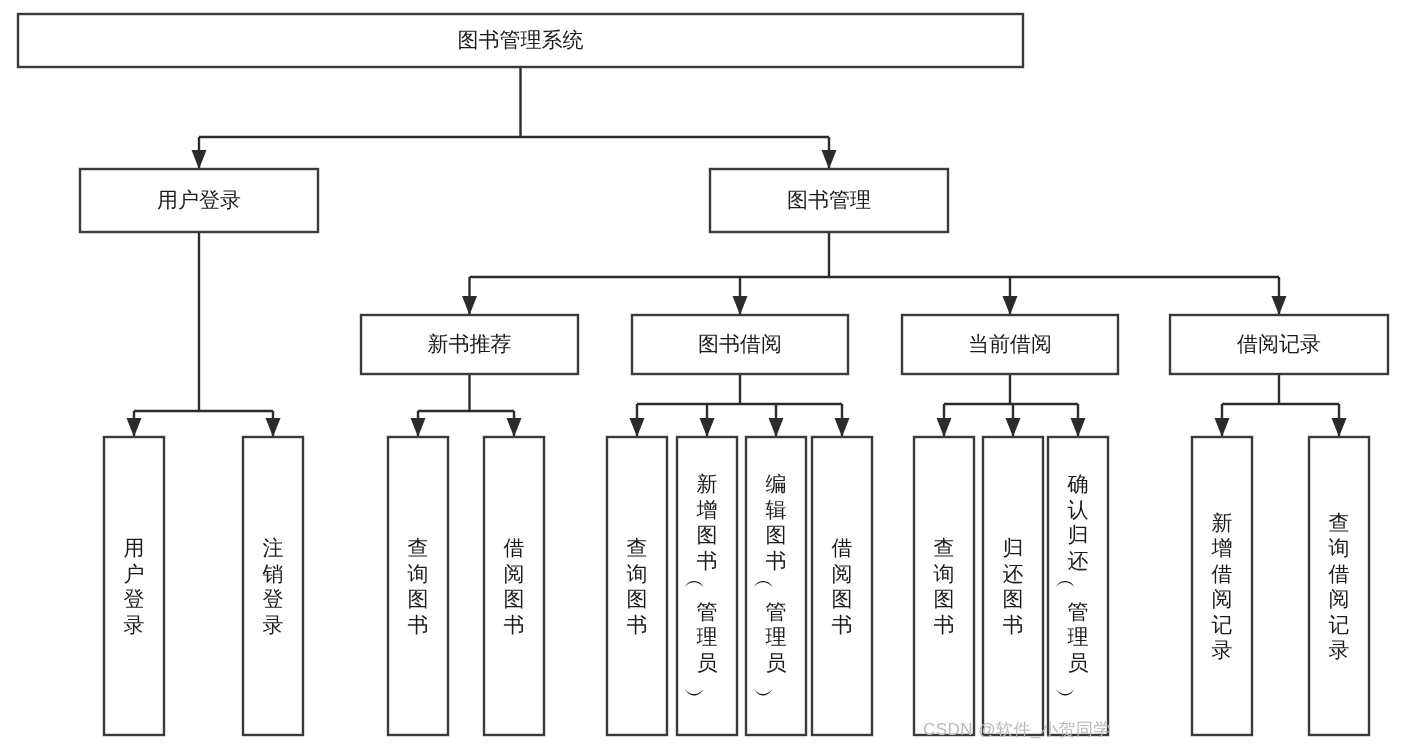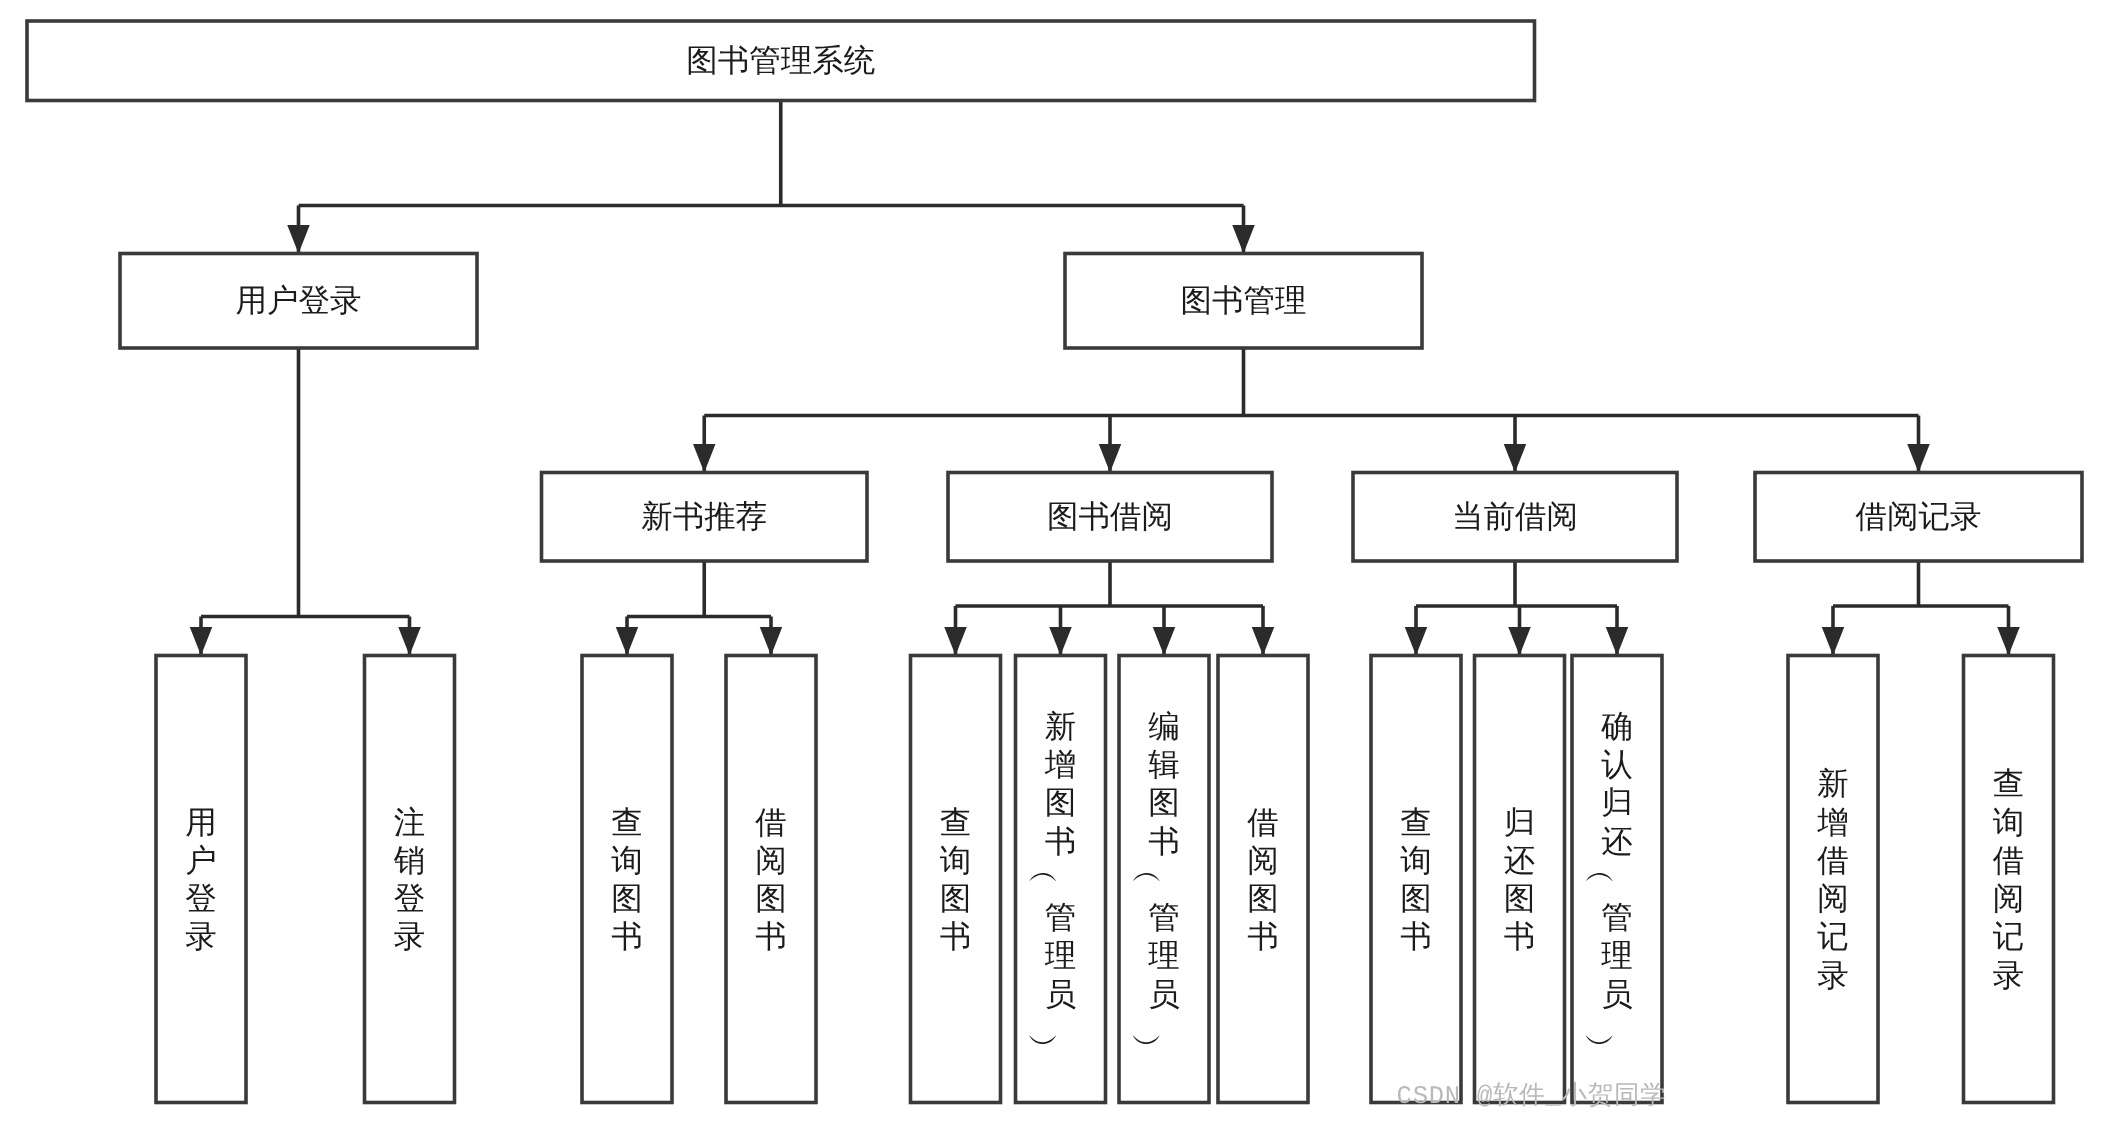--- a/index.html
+++ b/index.html
@@ -53,21 +53,21 @@
   .label-v {
     font-size: 21px;
   }
   .label-v tspan {
     text-anchor: middle;
   }
   .watermark {
     position: absolute;
     right: 8px;
     bottom: 6px;
-    font-family: Liberation Mono, monospace;
+    font-family: Liberation Sans, sans-serif;
     font-size: 17px;
     color: #b9b9b9;
     letter-spacing: 0.5px;
     white-space: nowrap;
     user-select: none;
   }
 </style>
 </head>
 <body>
 

